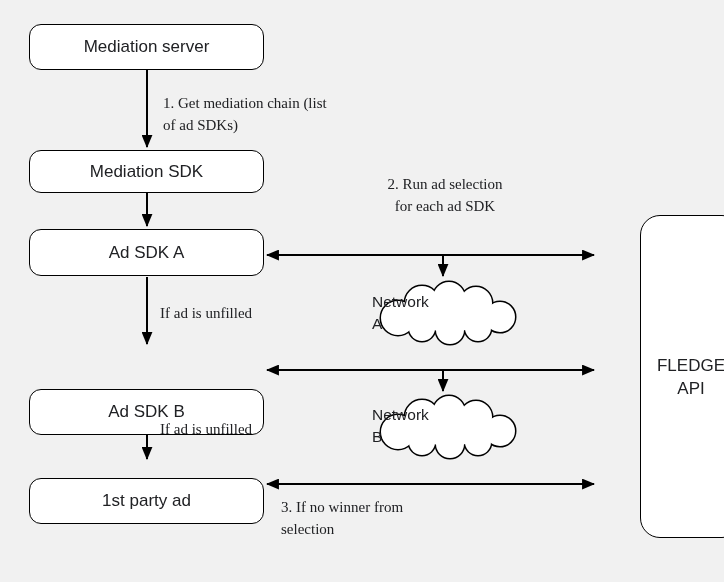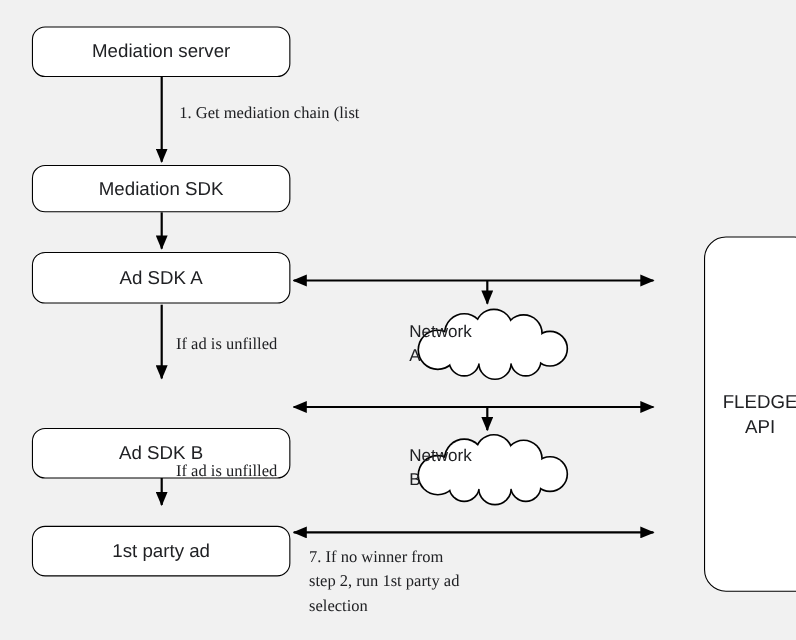--- a/index.html
+++ b/index.html
@@ -114,26 +114,30 @@
     <div>Network</div>
     <div>A</div>
   </div>
   <div class="cloud-label" style="left:372px;top:404px;width:144px;">
     <div>Network</div>
     <div>B</div>
   </div>
 
   <div class="annotation" style="left:163px;top:92px;">
     <div>1. Get mediation chain (list</div>
+    <div>of ad SDKs)</div>
   </div>
 
+  <div class="annotation centered" style="left:370px;top:173px;width:150px;">
+    <div>2. Run ad selection</div>
+    <div>for each ad SDK</div>
+  </div>
 
   <div class="annotation" style="left:160px;top:302px;">If ad is unfilled</div>
 
   <div class="annotation" style="left:160px;top:418px;">If ad is unfilled</div>
 
   <div class="annotation" style="left:281px;top:496px;">
-    <div>7. If no winner from</div>
-    <div>step 2, run 1st party ad</div>
+    <div>3. If no winner from</div>
     <div>selection</div>
   </div>
 
 </div>
 
 </body></html>

